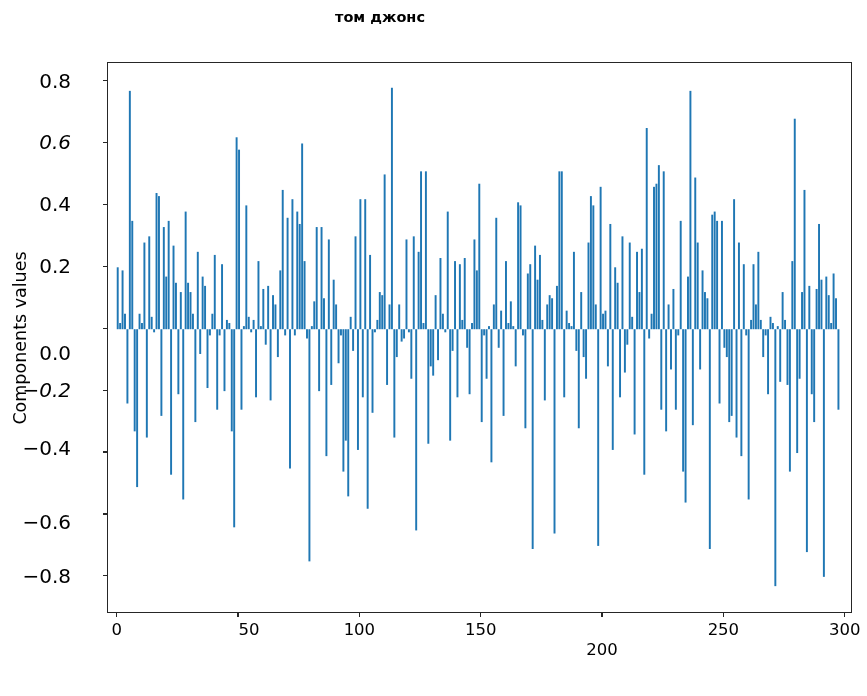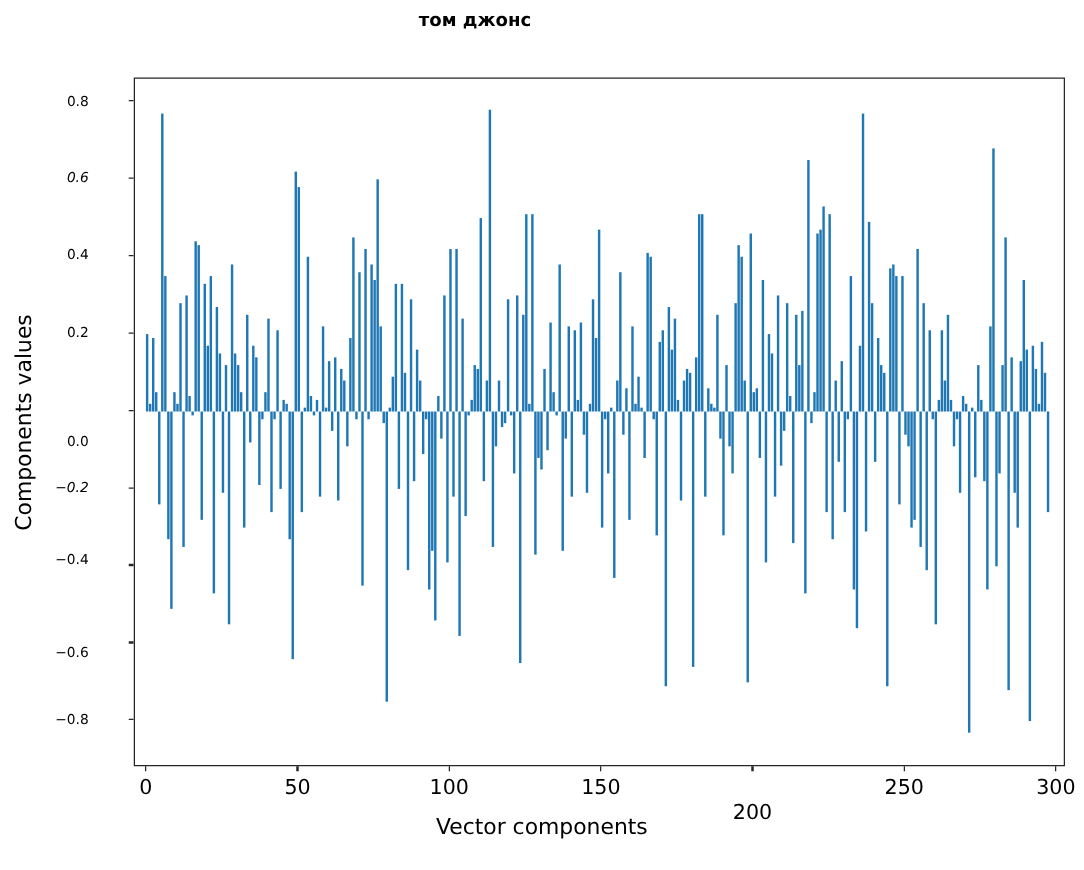--- a/index.html
+++ b/index.html
@@ -10,21 +10,21 @@
   #title-line1{font-size:14.5px;font-weight:bold;color:#000;line-height:19px;letter-spacing:0px;}
   #title-line2{font-size:15.5px;font-weight:bold;color:#000;line-height:21px;}
 
   
   #axes{position:absolute;left:107px;top:62px;width:745px;height:551px;
         border:1.2px solid #262626;box-sizing:border-box;background:#fff;}
   #plot-area{position:absolute;left:0;top:0;width:100%;height:100%;overflow:hidden;}
   #bars-svg{display:block;}
   .ytick-mark{position:absolute;width:4.5px;height:1.2px;background:#262626;left:102.5px;}
   .ytick-label{position:absolute;right:796px;transform:translateY(-50%);
-               font-size:11px;color:#000;white-space:nowrap;text-align:right;}
+               font-size:20px;color:#000;white-space:nowrap;text-align:right;}
   .xtick-mark{position:absolute;height:4.5px;width:1.2px;background:#262626;top:612px;}
   .xtick-label{position:absolute;top:620px;transform:translateX(-50%);
                font-size:16.5px;color:#000;white-space:nowrap;}
 
   #ylabel{position:absolute;left:-8px;top:338px;transform:translate(-50%,-50%) rotate(-90deg);
           transform-origin:center center;font-size:17.5px;color:#000;white-space:nowrap;}
   #ylabel-wrap{position:absolute;left:28px;top:0px;width:1px;height:696px;}
   #xlabel{position:absolute;left:0;top:652px;width:867px;text-align:center;
           font-size:17.5px;color:#000;}
 </style>
@@ -56,21 +56,21 @@
       <div class="ytick-label" style="top: 390.124px; font-style: italic;">−0.2</div>
       <div class="ytick-mark" style="top: 451.434px;"></div>
       <div class="ytick-label" style="top: 448px;">−0.4</div>
       <div class="ytick-mark" style="top: 513.344px;"></div>
       <div class="ytick-label" style="top: 522px;">−0.6</div>
       <div class="ytick-mark" style="top: 575.254px;"></div>
       <div class="ytick-label" style="top: 575.854px;">−0.8</div>
       <div class="xtick-mark" style="left: 116.107px;"></div>
       <div class="xtick-label" style="left: 116.707px;">0</div>
       <div class="xtick-mark" style="left: 237.442px;"></div>
-      <div class="xtick-label" style="left: 238px;">50</div>
+      <div class="xtick-label" style="left: 249px;">50</div>
       <div class="xtick-mark" style="left: 358.778px;"></div>
       <div class="xtick-label" style="left: 359.378px;">100</div>
       <div class="xtick-mark" style="left: 480.113px;"></div>
       <div class="xtick-label" style="left: 480.713px;">150</div>
       <div class="xtick-mark" style="left: 601.449px;"></div>
       <div class="xtick-label" style="left: 602.049px; margin-top: 20px;">200</div>
       <div class="xtick-mark" style="left: 722.784px;"></div>
       <div class="xtick-label" style="left: 723.384px;">250</div>
       <div class="xtick-mark" style="left: 844.12px;"></div>
       <div class="xtick-label" style="left: 844.72px;">300</div>
@@ -374,15 +374,14 @@
           <rect x="717.34" y="213.59" width="1.94" height="52.62" fill="#1f77b4"></rect>
           <rect x="719.76" y="232.16" width="1.94" height="34.05" fill="#1f77b4"></rect>
           <rect x="722.19" y="260.02" width="1.94" height="6.19" fill="#1f77b4"></rect>
           <rect x="724.62" y="210.49" width="1.94" height="55.72" fill="#1f77b4"></rect>
           <rect x="727.04" y="235.26" width="1.94" height="30.96" fill="#1f77b4"></rect>
           <rect x="729.47" y="266.21" width="1.94" height="80.48" fill="#1f77b4"></rect>
         </svg>
     </div>
   </div>
 
-  <div id="xlabel">Vector components</div>
 
 </div>
 
 </body></html>

